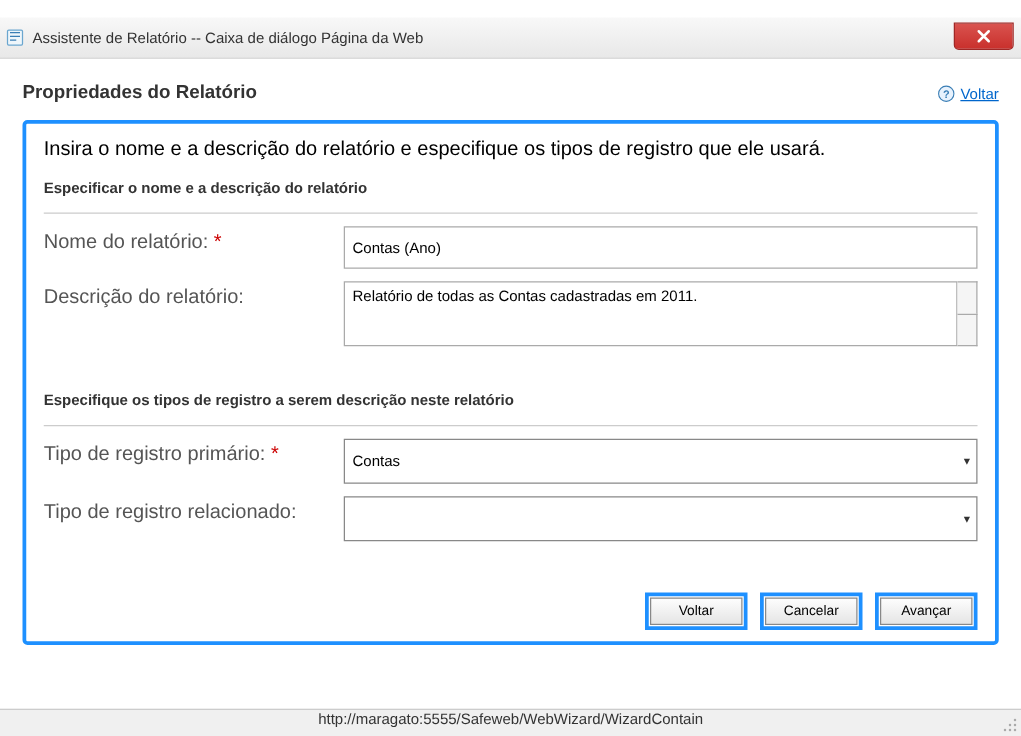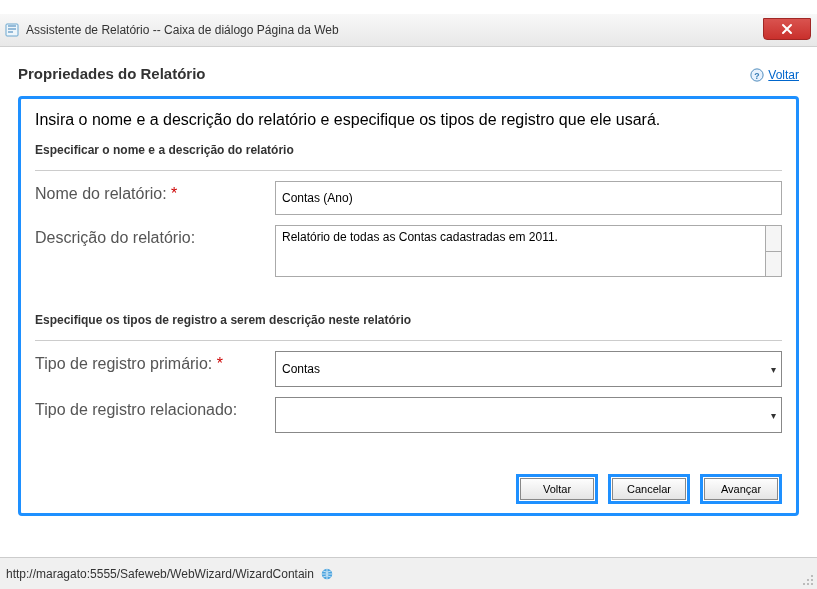--- a/index.html
+++ b/index.html
@@ -26,21 +26,21 @@
     .textarea-sidebar .sq { flex: 1; border: 1px solid #aaa; border-left: none; background: #f5f5f5; }
     .textarea-sidebar .sq:first-child { border-bottom: none; }
     .section-gap { height: 26px; }
     .subtext { color: #333; font-size: 12px; margin-bottom: 12px; }
     .select { flex: 1; height: 36px; border: 1px solid #888; padding: 2px 20px 2px 6px; font-size: 12px; background: #fff; appearance: none; font-family: inherit; }
     .select-wrap { flex: 1; position: relative; display: flex; }
     .select-arrow { position: absolute; right: 6px; top: 50%; transform: translateY(-50%); pointer-events: none; color: #333; font-size: 10px; }
     .buttons-row { position: absolute; bottom: 0; right: 0; width: 100%; padding: 0 14px 9px 14px; text-align: right; display: flex; justify-content: flex-end; gap: 10px; margin-left: 28px; }
     .btn-outline { border: 3px solid #1E90FF; padding: 1px; }
     .btn { width: 74px; height: 22px; background: linear-gradient(to bottom, #fdfdfd, #e5e5e5); border: 1px solid #888; font-size: 11px; font-family: inherit; cursor: pointer; }
-    .statusbar { position: absolute; bottom: 0; left: 0; right: 0; height: 32px; background: #f0f0f0; border-top: 1px solid #ccc; display: flex; align-items: center; padding: 0 6px; font-size: 12px; color: #333; gap: 6px; }
+    .statusbar { position: absolute; bottom: 0; left: 0; right: 0; height: 22px; background: #f0f0f0; border-top: 1px solid #ccc; display: flex; align-items: center; padding: 0 6px; font-size: 12px; color: #333; gap: 6px; flex-direction: column; }
     .net-icon { width: 14px; height: 14px; display: inline-flex; }
     .resize-grip { position: absolute; right: 3px; bottom: 3px; width: 12px; height: 12px; }
   </style>
 </head>
 <body>
 
 <div class="titlebar">
   <span class="app-icon">
     <svg viewBox="0 0 16 16" width="16" height="16">
         <rect x="2" y="2" width="12" height="12" rx="1" fill="#eef6fb" stroke="#6aa6cf"></rect>

